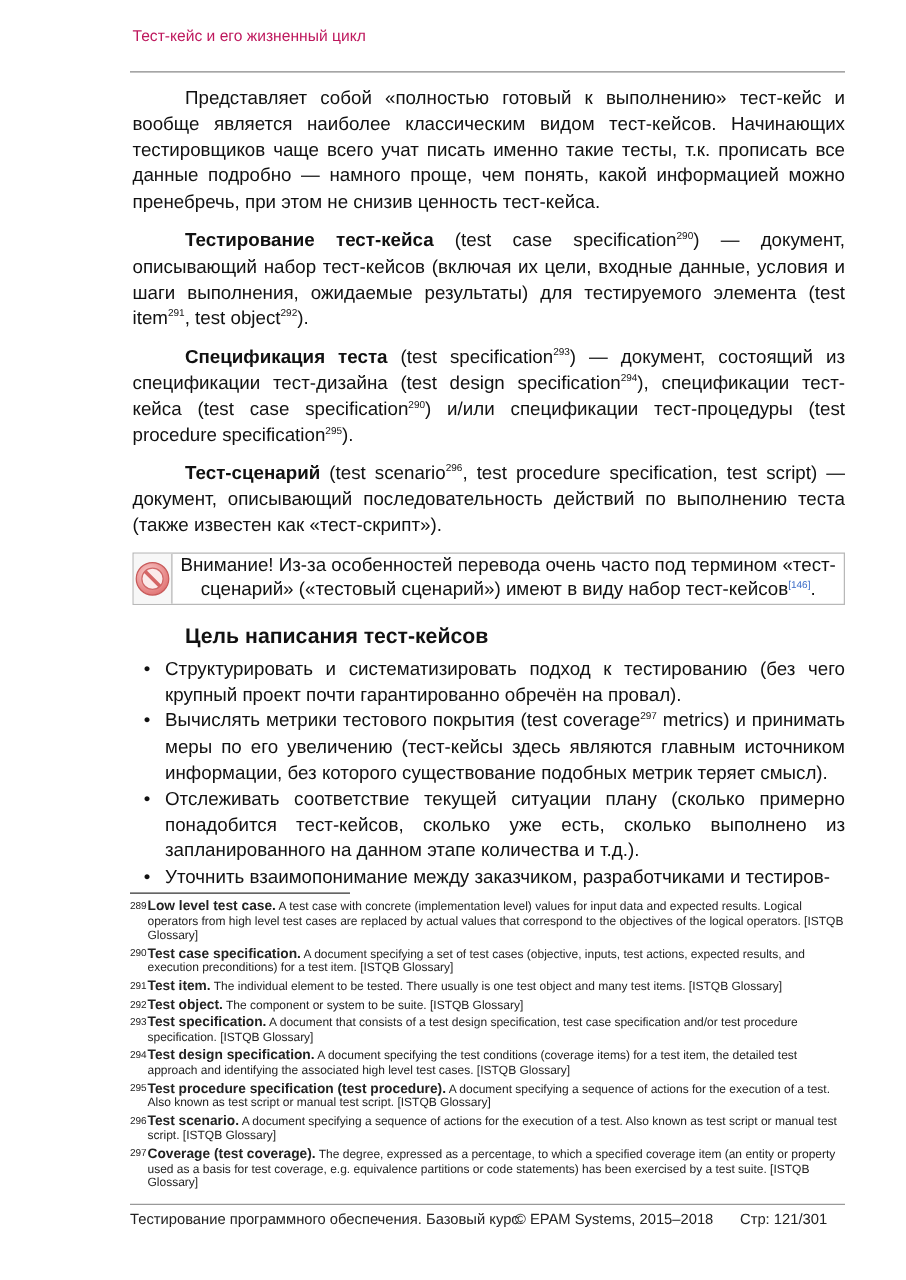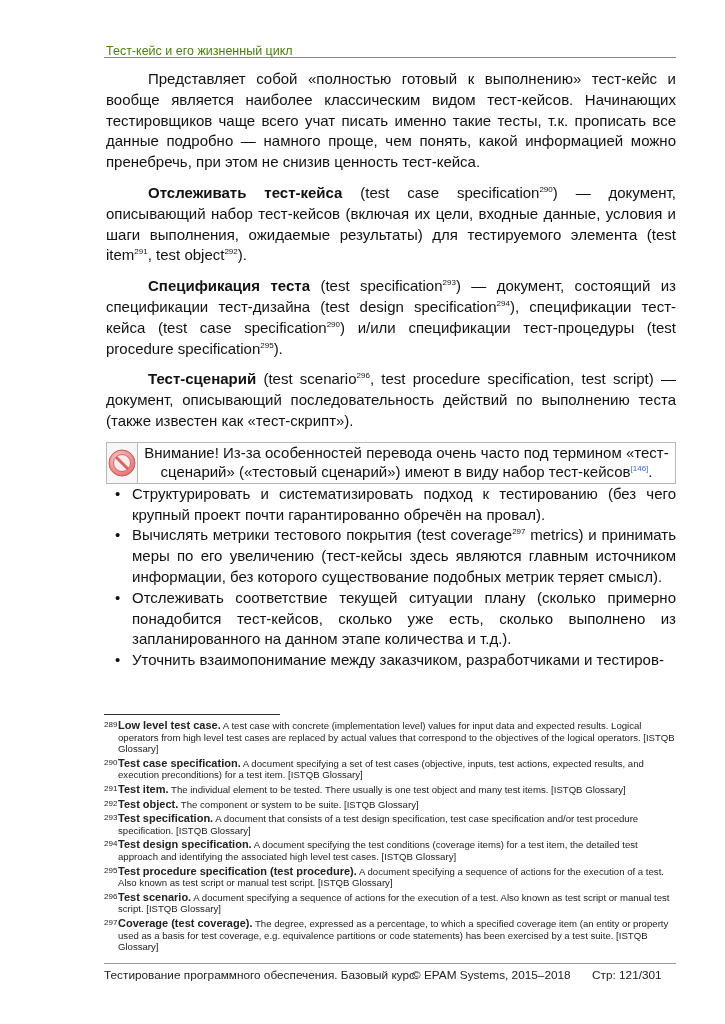--- a/index.html
+++ b/index.html
@@ -1,22 +1,22 @@
 <!DOCTYPE html>
 <html><head>
   <meta charset="utf-8">
   <style>
     html, body { margin: 0; padding: 0; background: #ffffff; }
     body {
       width: 725px; height: 1024px; position: relative; overflow: hidden;
       font-family: "Liberation Sans", sans-serif; color: #111;
     }
     .page-header {
-      position: absolute; left: 106px; top: 44px; width: 570px;
-      font-size: 12.5px; color: #4d7c0f;
+      position: absolute; left: 106px; top: 22px; width: 570px;
+      font-size: 12.5px; color: #be185d;
     }
     .header-rule {
       position: absolute; left: 104px; top: 57px; width: 572px; height: 0;
       border-top: 1px solid #888;
     }
     .content {
       position: absolute; left: 106px; top: 69px; width: 570px;
       font-size: 15px; line-height: 20.8px; text-align: justify;
     }
     .content p { margin: 0; }
@@ -65,21 +65,21 @@
 </head>
 <body>
 
 <div class="page-header">Тест-кейс и его жизненный цикл</div>
 <div class="header-rule"></div>
 
 <div class="content">
   <p class="indent">Представляет собой «полностью готовый к выполнению» тест-кейс и вообще является наиболее классическим видом тест-кейсов. Начинающих тестировщиков чаще всего учат писать именно такие тесты, т.к. прописать все данные подробно — намного проще, чем понять, какой информацией можно пренебречь, при этом не снизив ценность тест-кейса.</p>
 
   <p class="indent gap">
-    <b class="term">Отслеживать тест-кейса</b><span> (test case specification</span><sup>290</sup><span>) — документ, описывающий набор тест-кейсов (включая их цели, входные данные, условия и шаги выполнения, ожидаемые результаты) для тестируемого элемента (test item</span><sup>291</sup><span>, test object</span><sup>292</sup><span>).</span>
+    <b class="term">Тестирование тест-кейса</b><span> (test case specification</span><sup>290</sup><span>) — документ, описывающий набор тест-кейсов (включая их цели, входные данные, условия и шаги выполнения, ожидаемые результаты) для тестируемого элемента (test item</span><sup>291</sup><span>, test object</span><sup>292</sup><span>).</span>
   </p>
 
   <p class="indent gap">
     <b class="term">Спецификация теста</b><span> (test specification</span><sup>293</sup><span>) — документ, состоящий из спецификации тест-дизайна (test design specification</span><sup>294</sup><span>), спецификации тест-кейса (test case specification</span><sup>290</sup><span>) и/или спецификации тест-процедуры (test procedure specification</span><sup>295</sup><span>).</span>
   </p>
 
   <p class="indent gap">
     <b class="term">Тест-сценарий</b><span> (test scenario</span><sup>296</sup><span>, test procedure specification, test script) — документ, описывающий последовательность действий по выполнению теста (также известен как «тест-скрипт»).</span>
   </p>
 
@@ -95,20 +95,21 @@
         <circle cx="15" cy="15" r="13" fill="url(#rg)" stroke="#c85a5a" stroke-width="1"></circle>
         <circle cx="15" cy="15" r="8.5" fill="#fbeaea" stroke="#d06868" stroke-width="1"></circle>
         <line x1="9" y1="9" x2="21" y2="21" stroke="#d56565" stroke-width="3"></line>
       </svg>
     </div>
     <div class="notice-text">
       <span>Внимание! Из-за особенностей перевода очень часто под термином «тест-сценарий» («тестовый сценарий») имеют в виду набор тест-кейсов</span><sup class="ref">[146]</sup><span>.</span>
     </div>
   </div>
 
+  <h2 class="section">Цель написания тест-кейсов</h2>
 
 
   <ul class="bullets">
     <li><span class="bullet">•</span><span>Структурировать и систематизировать подход к тестированию (без чего крупный проект почти гарантированно обречён на провал).</span></li>
     <li><span class="bullet">•</span><span>Вычислять метрики тестового покрытия (test coverage</span><sup>297</sup><span> metrics) и принимать меры по его увеличению (тест-кейсы здесь являются главным источником информации, без которого существование подобных метрик теряет смысл).</span></li>
     <li><span class="bullet">•</span><span>Отслеживать соответствие текущей ситуации плану (сколько примерно понадобится тест-кейсов, сколько уже есть, сколько выполнено из запланированного на данном этапе количества и т.д.).</span></li>
     <li style="text-align:left"><span class="bullet">•</span><span>Уточнить взаимопонимание между заказчиком, разработчиками и тестиров-</span></li>
   </ul>
 </div>
 

